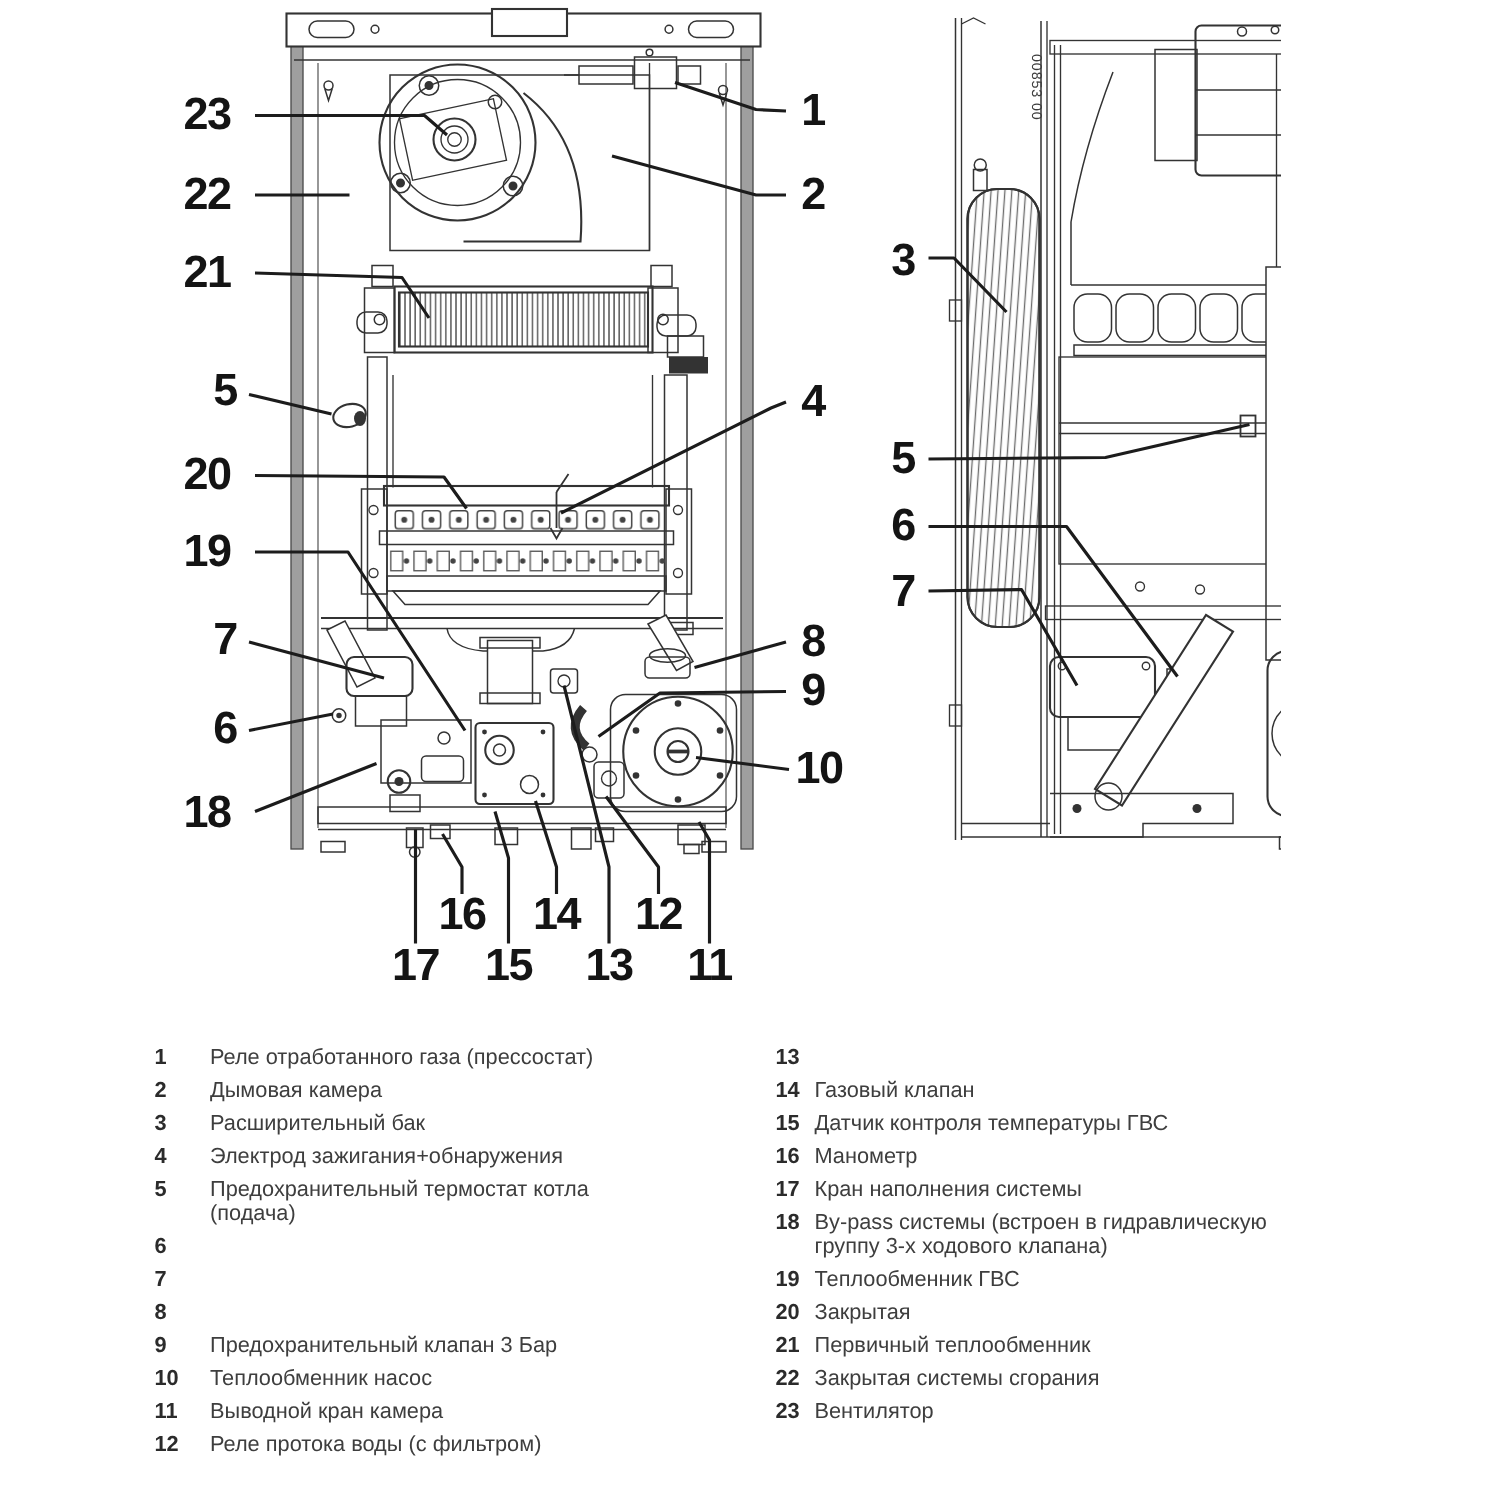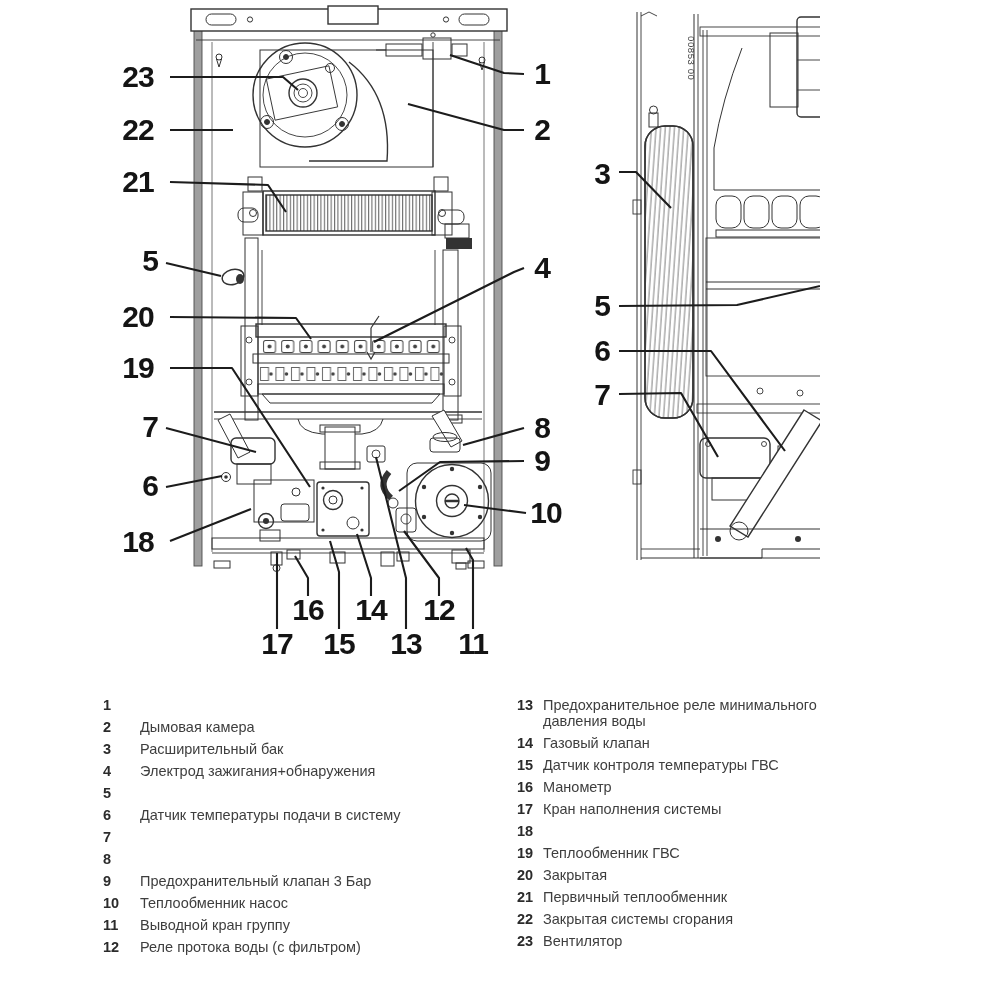--- a/index.html
+++ b/index.html
@@ -1,17 +1,17 @@
 <!DOCTYPE html>
 <html><head>
 <meta charset="utf-8">
 <style>
   html,body{margin:0;padding:0;background:#fff;}
   .page{position:relative;width:820px;height:1000px;background:#fff;overflow:hidden;
-        font-family:"Liberation Sans",sans-serif;}
+        font-family:"Liberation Sans",sans-serif;padding-left:34px;}
   #art{position:absolute;left:0;top:0;}
   .callout{position:absolute;transform:translate(-50%,-50%);font-weight:bold;
            font-size:30px;color:#141414;letter-spacing:-1px;line-height:1;}
   .legend{position:absolute;top:697px;left:0;width:1000px;color:#3e3e3e;font-size:14.5px;line-height:16px;}
   .legend-col{position:absolute;top:0;}
   .legend-col.left{left:103px;width:350px;}
   .legend-col.right{left:517px;width:420px;}
   .legend-item{display:flex;margin-bottom:6px;}
   .legend-num{font-weight:bold;color:#2b2b2b;flex:0 0 auto;}
   .legend-col.left .legend-num{width:37px;}
@@ -332,87 +332,89 @@
       <div class="callout" style="left: 602px; top: 174px;">3</div>
       <div class="callout" style="left: 602px; top: 306px;">5</div>
       <div class="callout" style="left: 602px; top: 351px;">6</div>
       <div class="callout" style="left: 602px; top: 395px;">7</div>
     </div>
 
 <div class="legend">
   <div class="legend-col left" id="legend-left">
         <div class="legend-item">
           <div class="legend-num">1</div>
+          <div class="legend-text">Реле отработанного газа (прессостат)</div>
         </div>
         <div class="legend-item">
           <div class="legend-num">2</div>
           <div class="legend-text">Дымовая камера</div>
         </div>
         <div class="legend-item">
           <div class="legend-num">3</div>
           <div class="legend-text">Расширительный бак</div>
         </div>
         <div class="legend-item">
           <div class="legend-num">4</div>
           <div class="legend-text">Электрод зажигания+обнаружения</div>
         </div>
         <div class="legend-item">
           <div class="legend-num">5</div>
+          <div class="legend-text">Предохранительный термостат котла
+(подача)</div>
         </div>
         <div class="legend-item">
           <div class="legend-num">6</div>
-          <div class="legend-text">Датчик температуры подачи в систему</div>
         </div>
         <div class="legend-item">
           <div class="legend-num">7</div>
         </div>
         <div class="legend-item">
           <div class="legend-num">8</div>
         </div>
         <div class="legend-item">
           <div class="legend-num">9</div>
           <div class="legend-text">Предохранительный клапан 3 Бар</div>
         </div>
         <div class="legend-item">
           <div class="legend-num">10</div>
           <div class="legend-text">Теплообменник насос</div>
         </div>
         <div class="legend-item">
           <div class="legend-num">11</div>
-          <div class="legend-text">Выводной кран группу</div>
+          <div class="legend-text">Выводной кран камера</div>
         </div>
         <div class="legend-item">
           <div class="legend-num">12</div>
           <div class="legend-text">Реле протока воды (с фильтром)</div>
         </div>
       </div>
   <div class="legend-col right" id="legend-right">
         <div class="legend-item">
           <div class="legend-num">13</div>
-          <div class="legend-text">Предохранительное реле минимального
-давления воды</div>
         </div>
         <div class="legend-item">
           <div class="legend-num">14</div>
           <div class="legend-text">Газовый клапан</div>
         </div>
         <div class="legend-item">
           <div class="legend-num">15</div>
           <div class="legend-text">Датчик контроля температуры ГВС</div>
         </div>
         <div class="legend-item">
           <div class="legend-num">16</div>
           <div class="legend-text">Манометр</div>
         </div>
         <div class="legend-item">
           <div class="legend-num">17</div>
           <div class="legend-text">Кран наполнения системы</div>
         </div>
         <div class="legend-item">
           <div class="legend-num">18</div>
+          <div class="legend-text">By-pass системы (встроен в гидравлическую
+группу 3-х ходового клапана)</div>
         </div>
         <div class="legend-item">
           <div class="legend-num">19</div>
           <div class="legend-text">Теплообменник ГВС</div>
         </div>
         <div class="legend-item">
           <div class="legend-num">20</div>
           <div class="legend-text">Закрытая</div>
         </div>
         <div class="legend-item">

